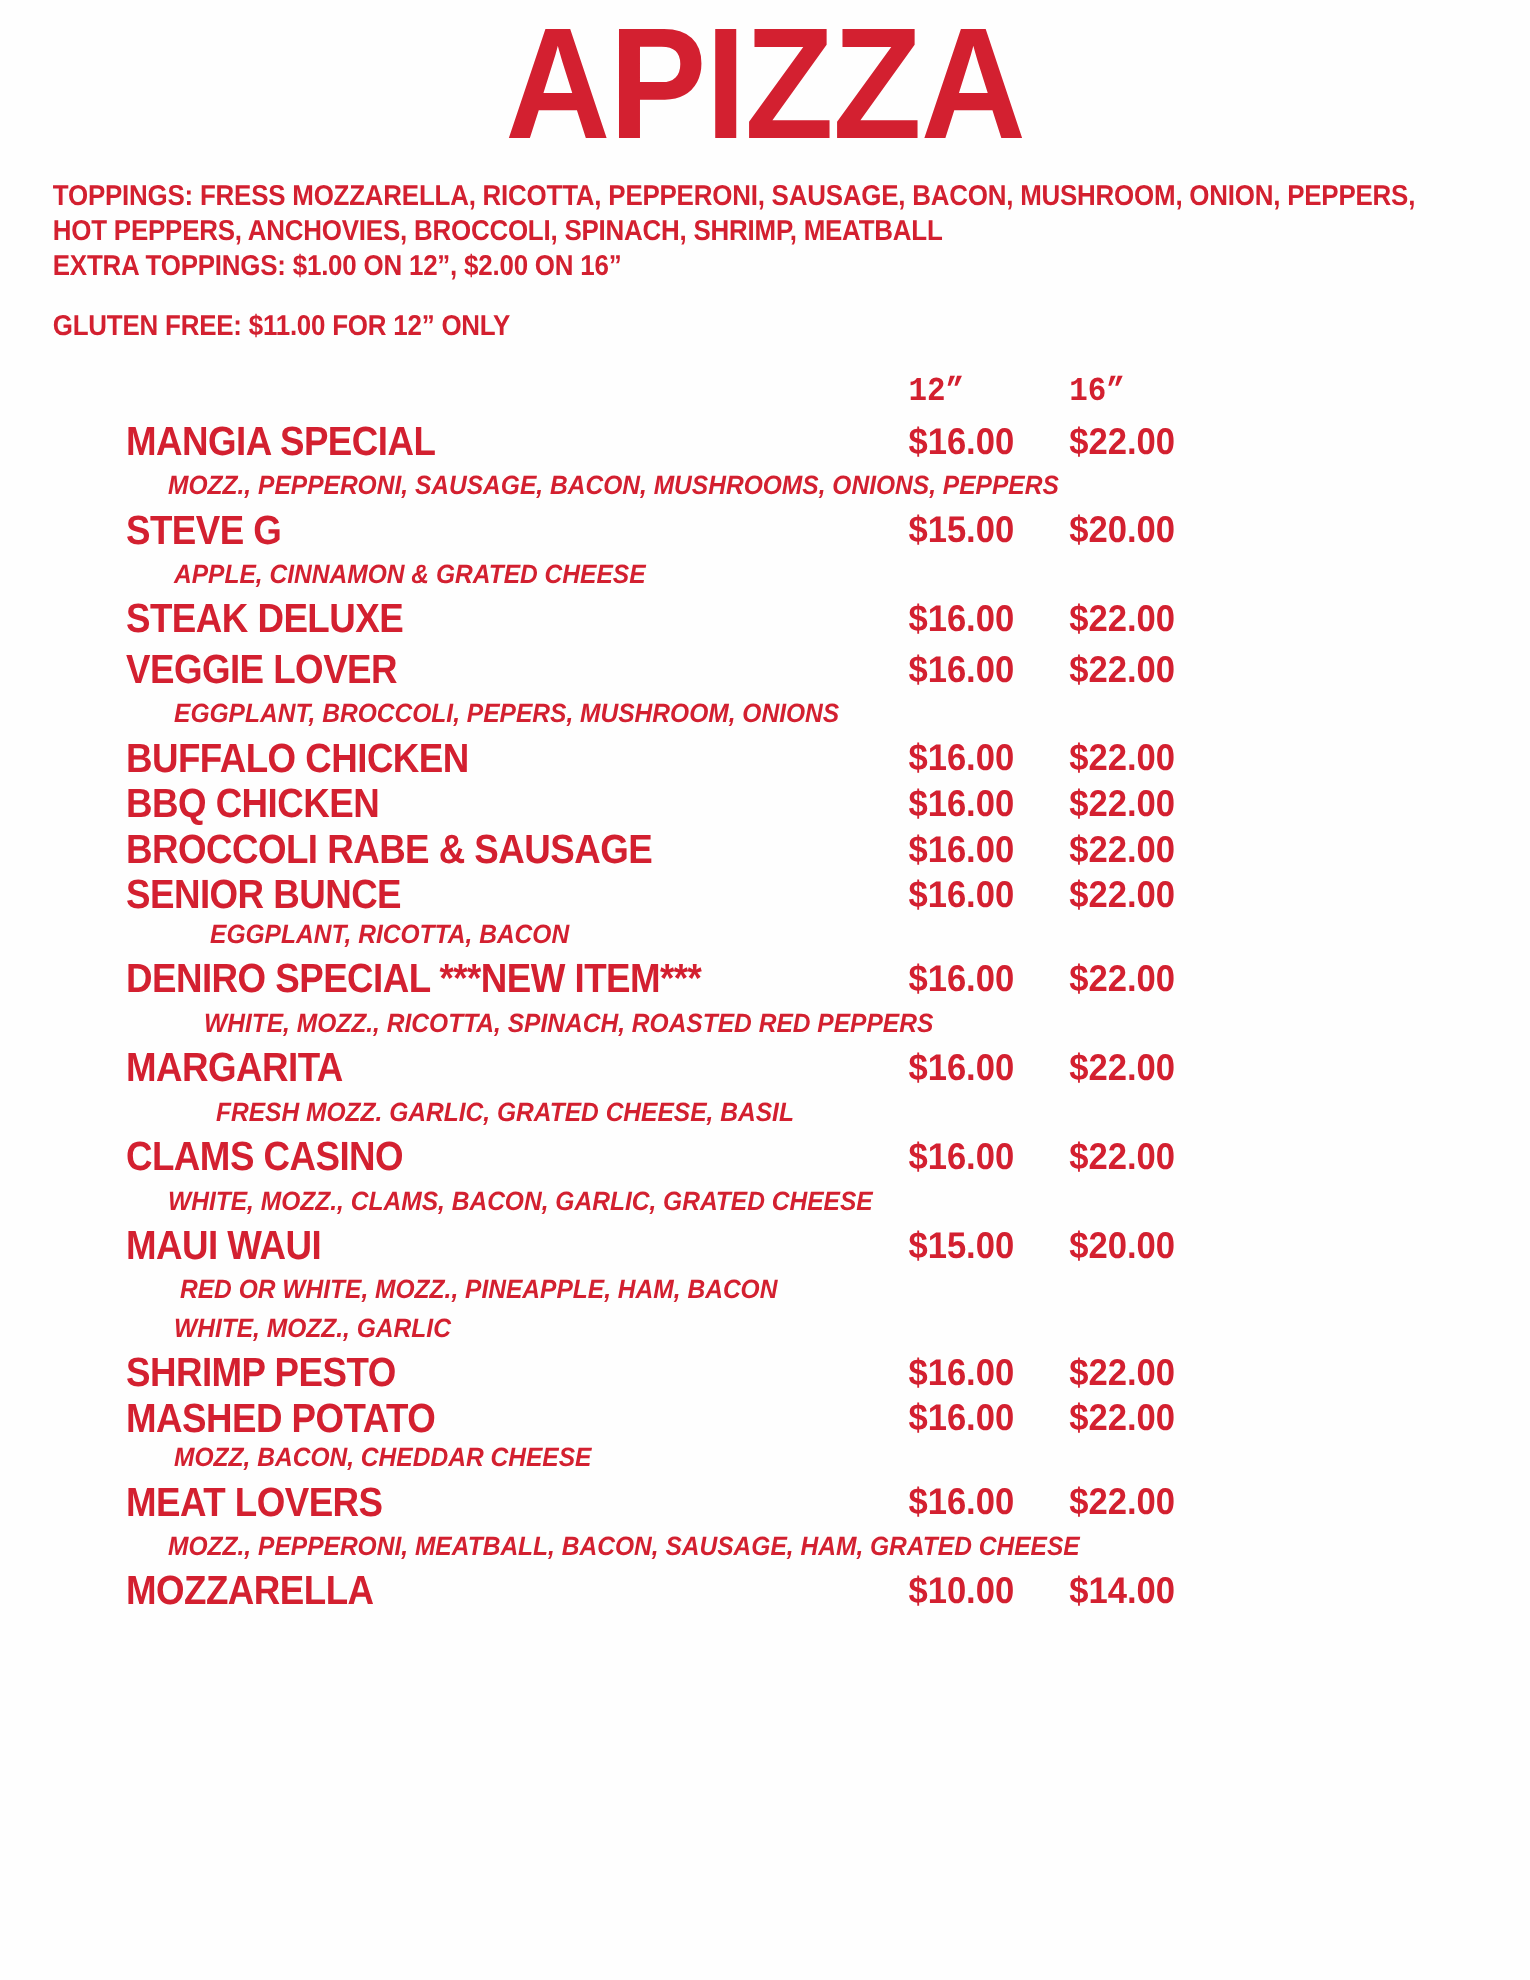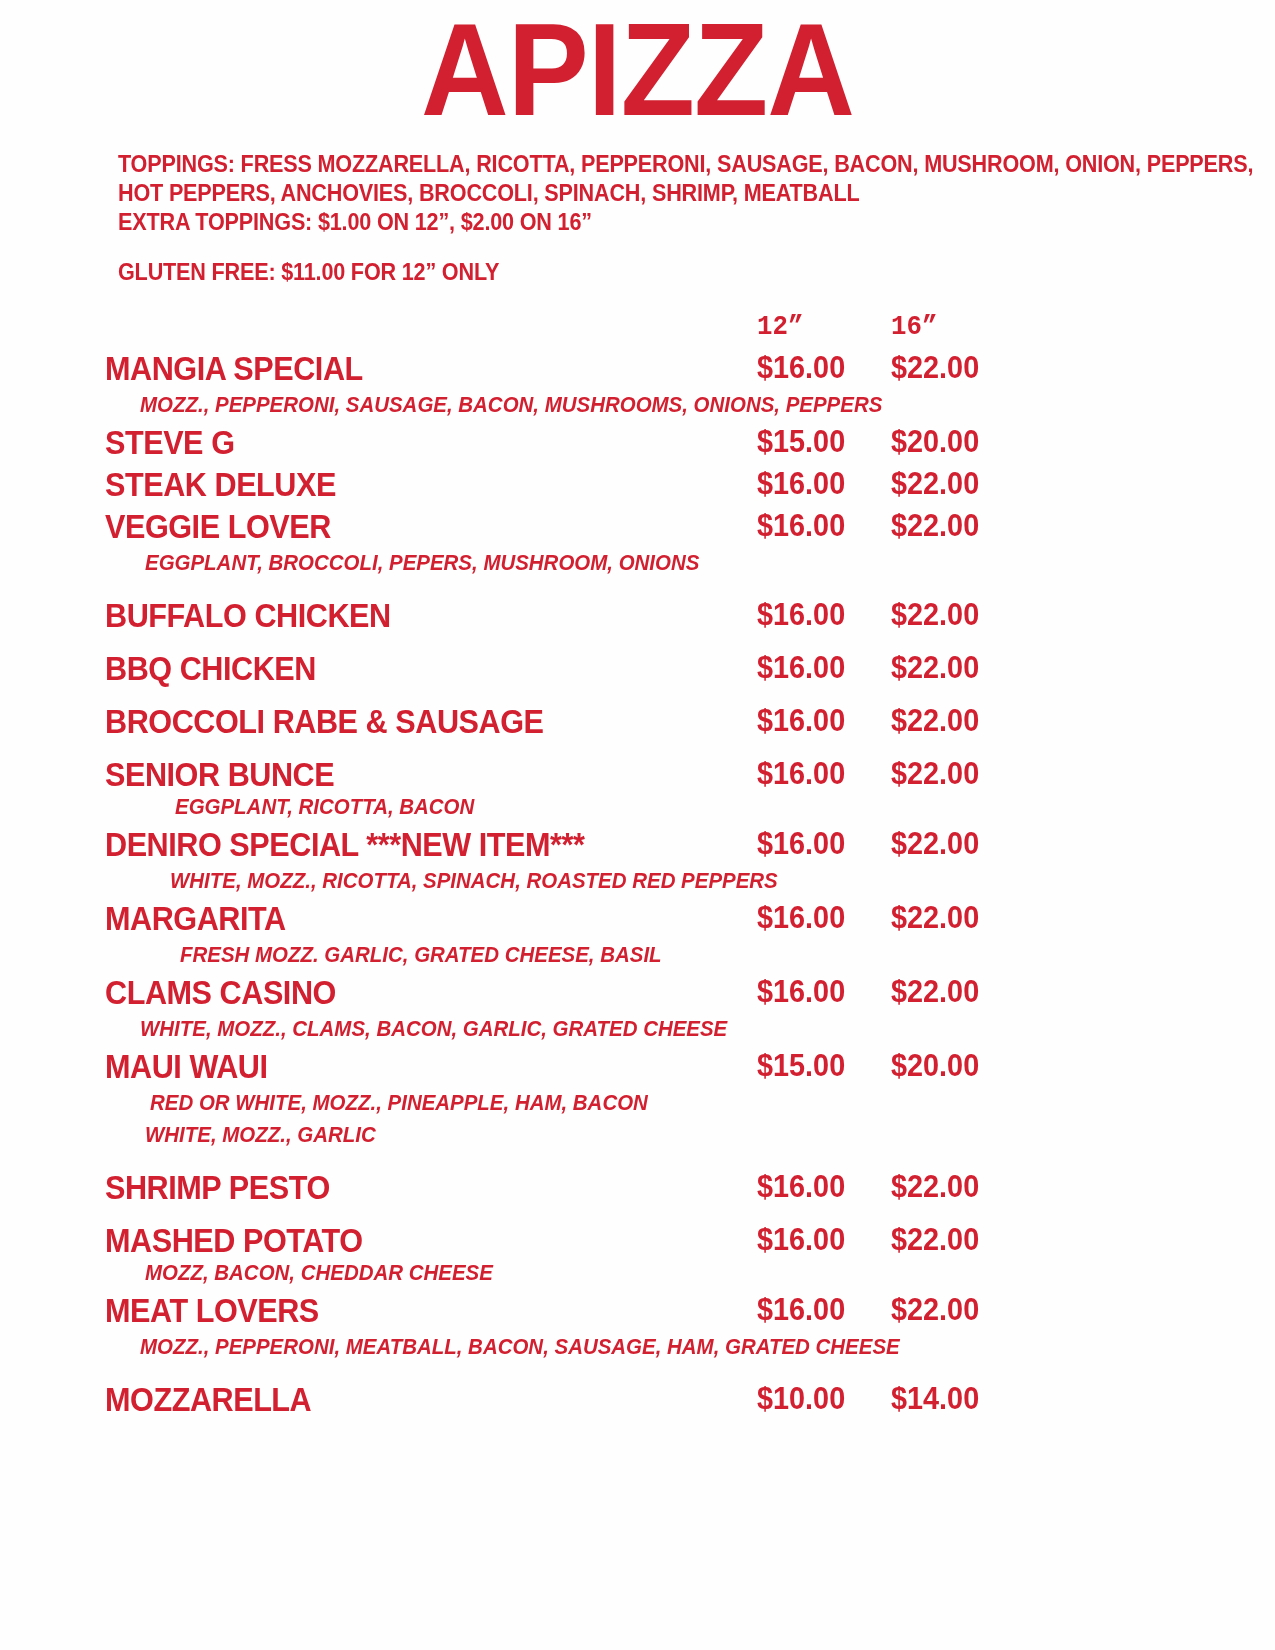--- a/index.html
+++ b/index.html
@@ -26,21 +26,21 @@
     font-weight: bold;
     font-size: 132px;
     line-height: 1.0;
     letter-spacing: -1px;
     color: #d32030;
     margin: 0;
     padding-top: 4px;
     transform: scaleX(0.92);
   }
   .intro {
-    margin: 14px 0 0 118px;
+    margin: 14px 0 0 44px;
     width: 1060px;
   }
   .intro p {
     margin: 0;
     font-weight: bold;
     font-size: 24px;
     line-height: 1.20;
     letter-spacing: -0.2px;
     transform: scaleX(0.90);
     transform-origin: left center;
@@ -67,21 +67,21 @@
     transform: scaleX(0.92);
     transform-origin: left center;
   }
   .sz.sz12 { left: 652px; top: 0; }
   .sz.sz16 { left: 786px; top: 0; }
 
   .row {
     position: relative;
     height: 42px;
   }
-  .row.tight { height: 38px; margin-top: 15px; }
+  .row.tight { height: 38px; }
   .name {
     position: absolute;
     left: 0;
     top: 0;
     font-weight: bold;
     font-size: 34px;
     line-height: 38px;
     letter-spacing: -0.5px;
     transform: scaleX(0.90);
     transform-origin: left center;
@@ -151,20 +151,23 @@
     </div>
     <div class="desc ind35">
       <span>MOZZ., PEPPERONI, SAUSAGE, BACON, MUSHROOMS, ONIONS, PEPPERS</span>
     </div>
 
     <div class="row">
       <span class="name">STEVE G</span>
       <span class="p12">$15.00</span>
       <span class="p16">$20.00</span>
     </div>
+    <div class="desc ind40">
+      <span>APPLE, CINNAMON &amp; GRATED CHEESE</span>
+    </div>
 
     <div class="row">
       <span class="name">STEAK DELUXE</span>
       <span class="p12">$16.00</span>
       <span class="p16">$22.00</span>
     </div>
 
     <div class="row">
       <span class="name">VEGGIE LOVER</span>
       <span class="p12">$16.00</span>

